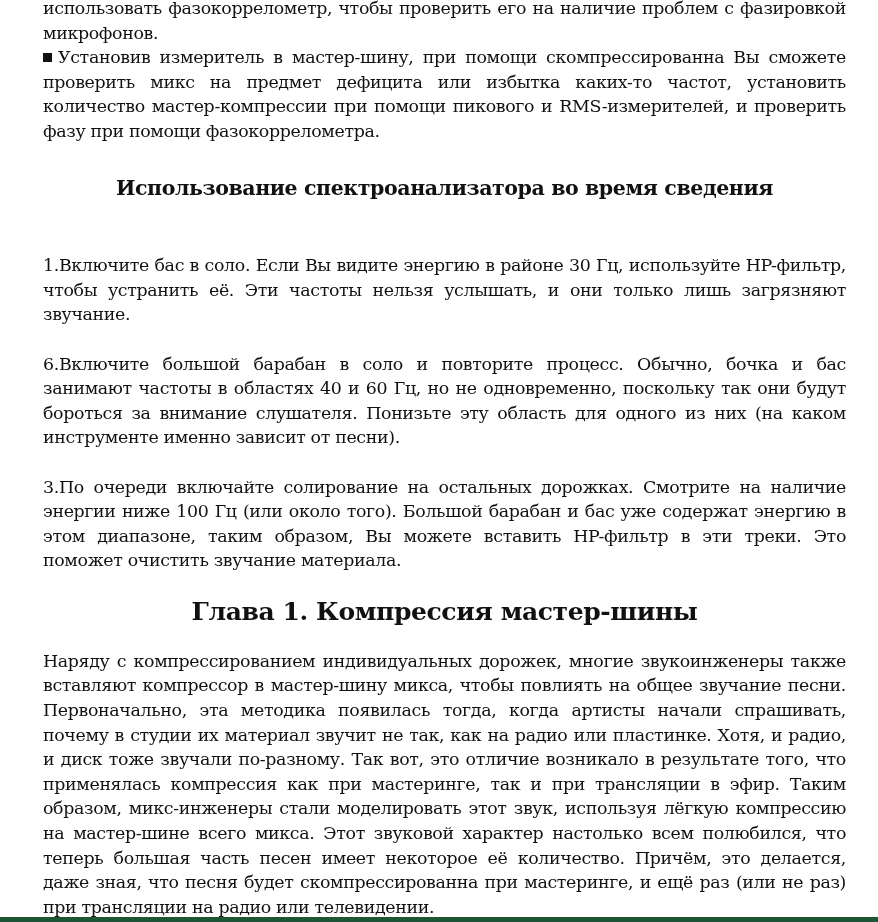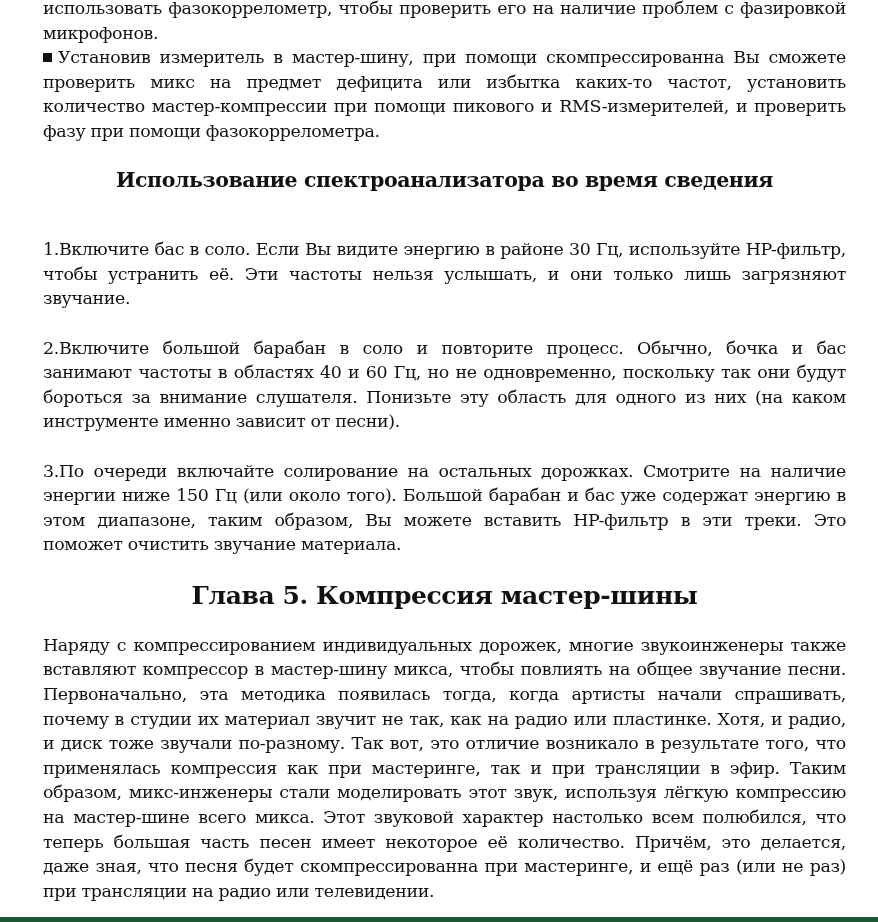--- a/index.html
+++ b/index.html
@@ -24,21 +24,21 @@
     p {
       margin: 0;
       font-size: 17.4px;
       line-height: 24.6px;
       text-align: justify;
       letter-spacing: -0.35px;
       word-spacing: 0px;
     }
     .gap { height: 24.6px; }
     h2.section {
-      margin: 0;
+      margin: 8px;
       font-size: 20.5px;
       line-height: 28px;
       font-weight: bold;
       text-align: center;
       letter-spacing: -0.4px;
     }
     h1.chapter {
       margin: 0;
       font-size: 25px;
       line-height: 34px;
@@ -77,29 +77,29 @@
 
   <div style="height:19px"></div>
 
 
   <div class="gap"></div>
 
   <p>1.Включите бас в соло. Если Вы видите энергию в районе 30 Гц, используйте HP-фильтр, чтобы устранить её. Эти частоты нельзя услышать, и они только лишь загрязняют звучание.</p>
 
   <div class="gap"></div>
 
-  <p>2.Включите большой барабан в соло и повторите процесс. Обычно, бочка и бас занимают частоты в областях 40 и 60 Гц, но не одновременно, поскольку так они будут бороться за внимание слушателя. Понизьте эту область для одного из них (на каком инструменте именно зависит от песни).</p>
+  <p>6.Включите большой барабан в соло и повторите процесс. Обычно, бочка и бас занимают частоты в областях 40 и 60 Гц, но не одновременно, поскольку так они будут бороться за внимание слушателя. Понизьте эту область для одного из них (на каком инструменте именно зависит от песни).</p>
 
   <div class="gap"></div>
 
-  <p>3.По очереди включайте солирование на остальных дорожках. Смотрите на наличие энергии ниже 150 Гц (или около того). Большой барабан и бас уже содержат энергию в этом диапазоне, таким образом, Вы можете вставить HP-фильтр в эти треки. Это поможет очистить звучание материала.</p>
+  <p>3.По очереди включайте солирование на остальных дорожках. Смотрите на наличие энергии ниже 100 Гц (или около того). Большой барабан и бас уже содержат энергию в этом диапазоне, таким образом, Вы можете вставить HP-фильтр в эти треки. Это поможет очистить звучание материала.</p>
 
   <div style="height:22px"></div>
 
-  <h1 class="chapter">Глава 5. Компрессия мастер-шины</h1>
+  <h1 class="chapter">Глава 1. Компрессия мастер-шины</h1>
 
   <div style="height:20px"></div>
 
   <p>Наряду с компрессированием индивидуальных дорожек, многие звукоинженеры также вставляют компрессор в мастер-шину микса, чтобы повлиять на общее звучание песни. Первоначально, эта методика появилась тогда, когда артисты начали спрашивать, почему в студии их материал звучит не так, как на радио или пластинке. Хотя, и радио, и диск тоже звучали по-разному. Так вот, это отличие возникало в результате того, что применялась компрессия как при мастеринге, так и при трансляции в эфир. Таким образом, микс-инженеры стали моделировать этот звук, используя лёгкую компрессию на мастер-шине всего микса. Этот звуковой характер настолько всем полюбился, что теперь большая часть песен имеет некоторое её количество. Причём, это делается, даже зная, что песня будет скомпрессированна при мастеринге, и ещё раз (или не раз) при трансляции на радио или телевидении.</p>
 
 </div>
 
 <div class="bottom-bar" style="background: rgb(30, 85, 53);"></div>
 
 </body></html>

